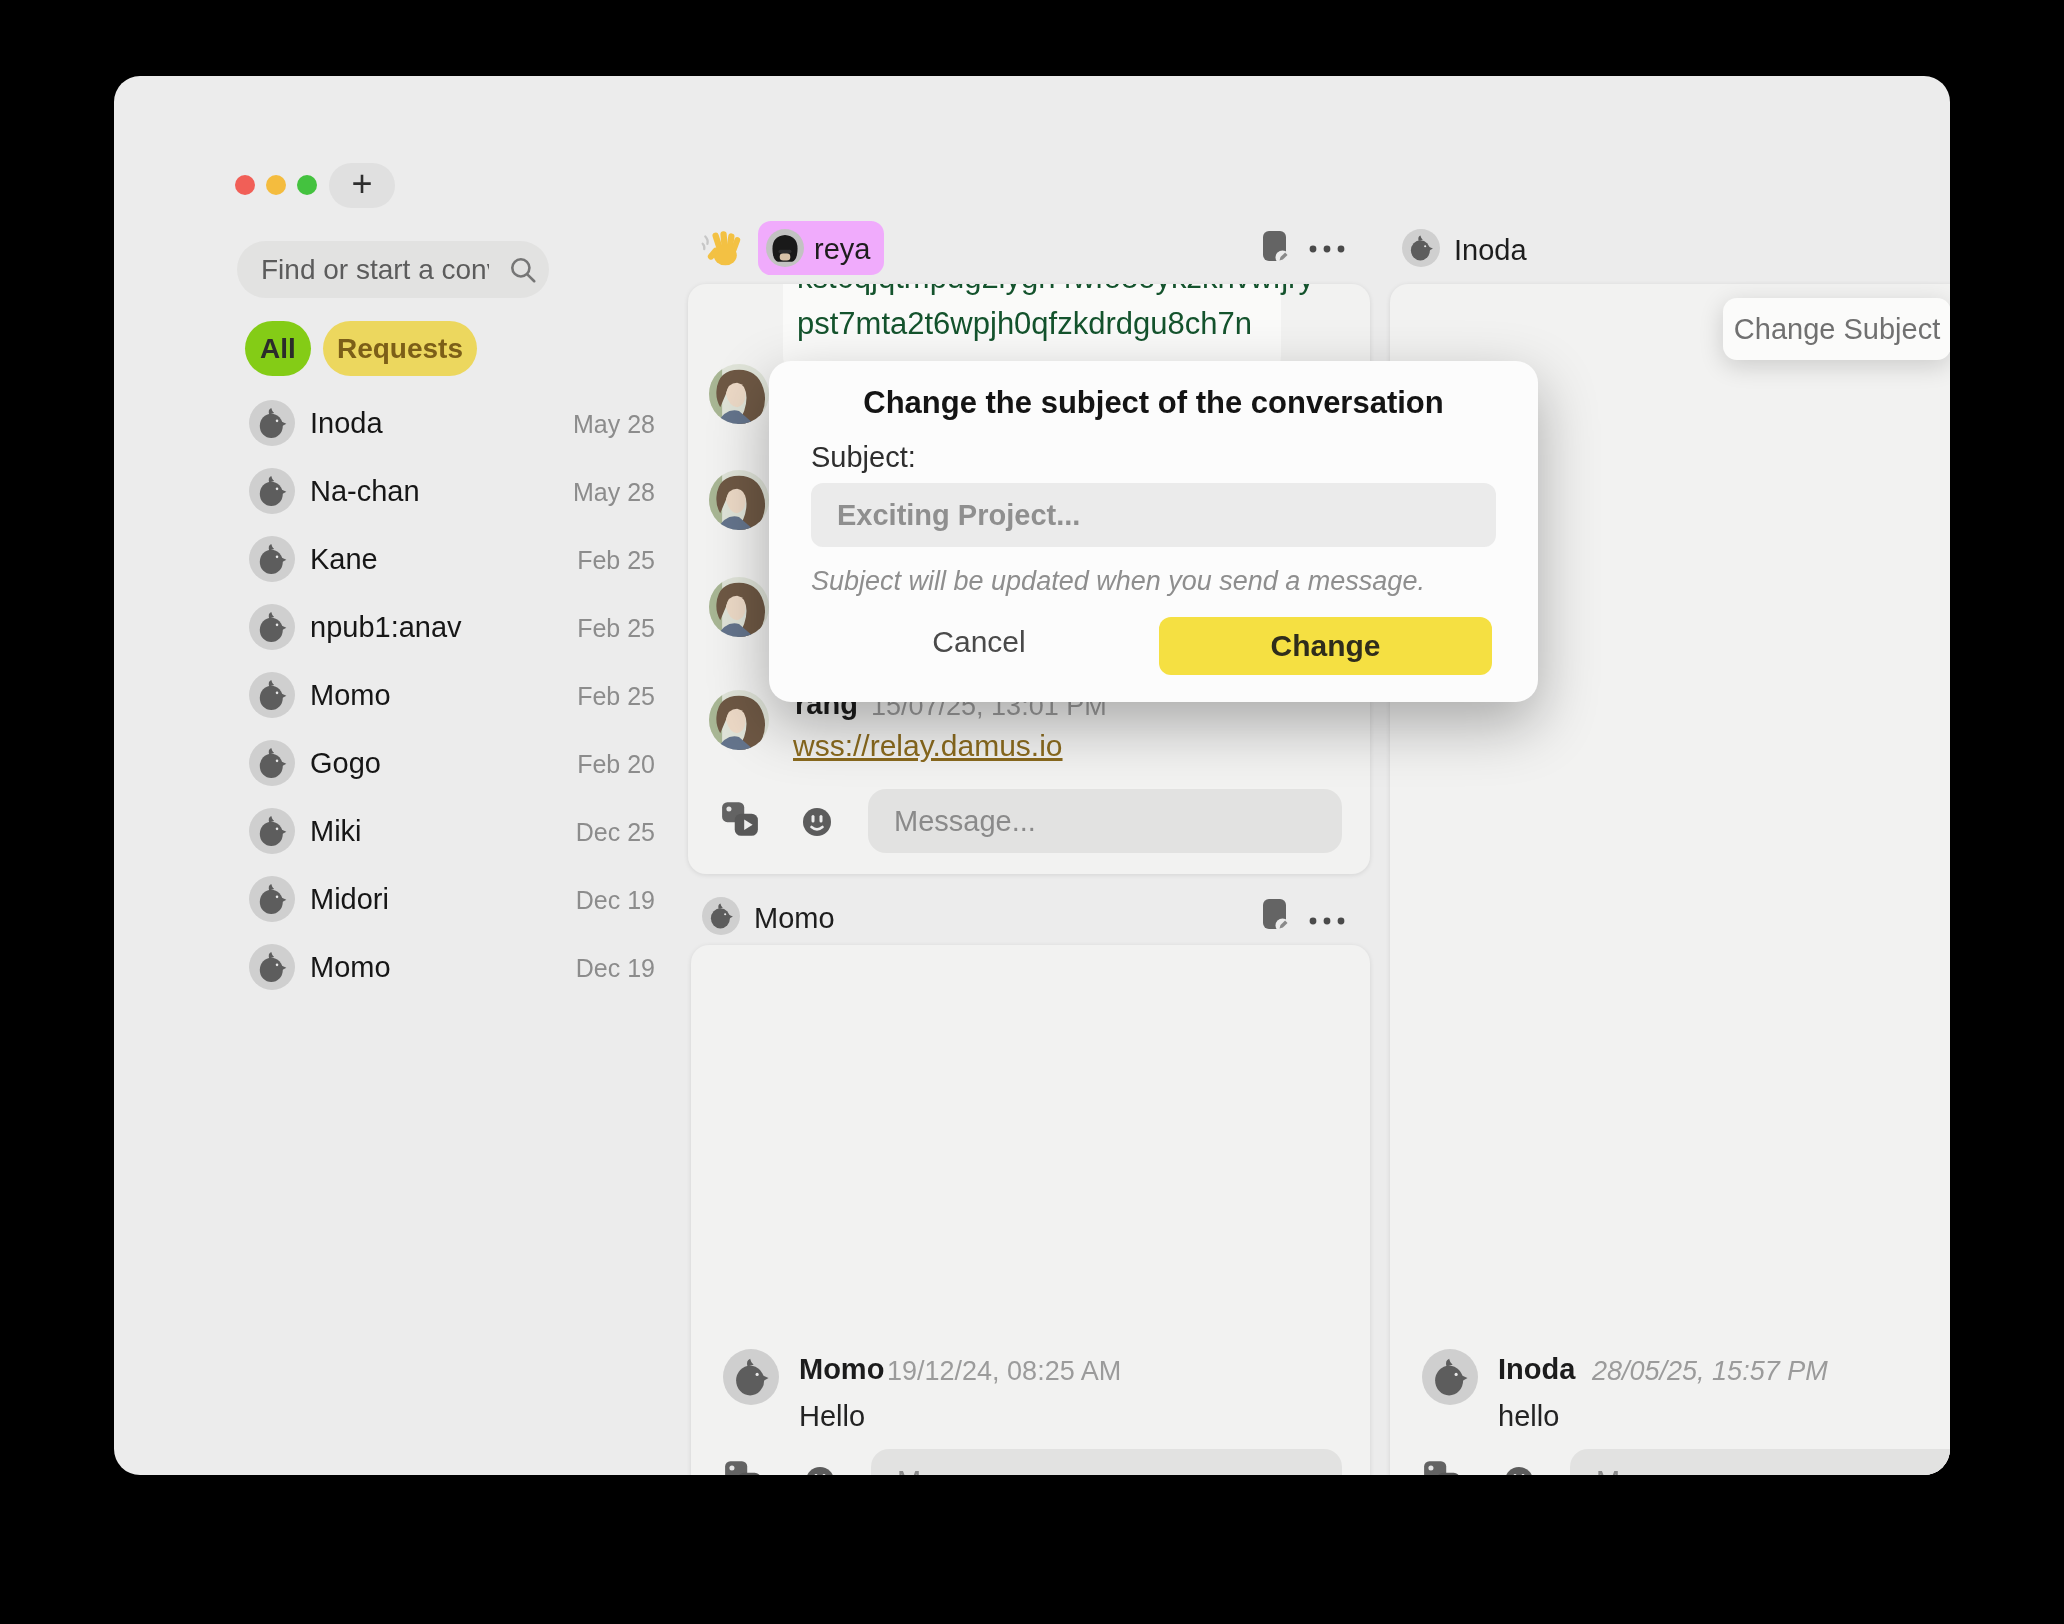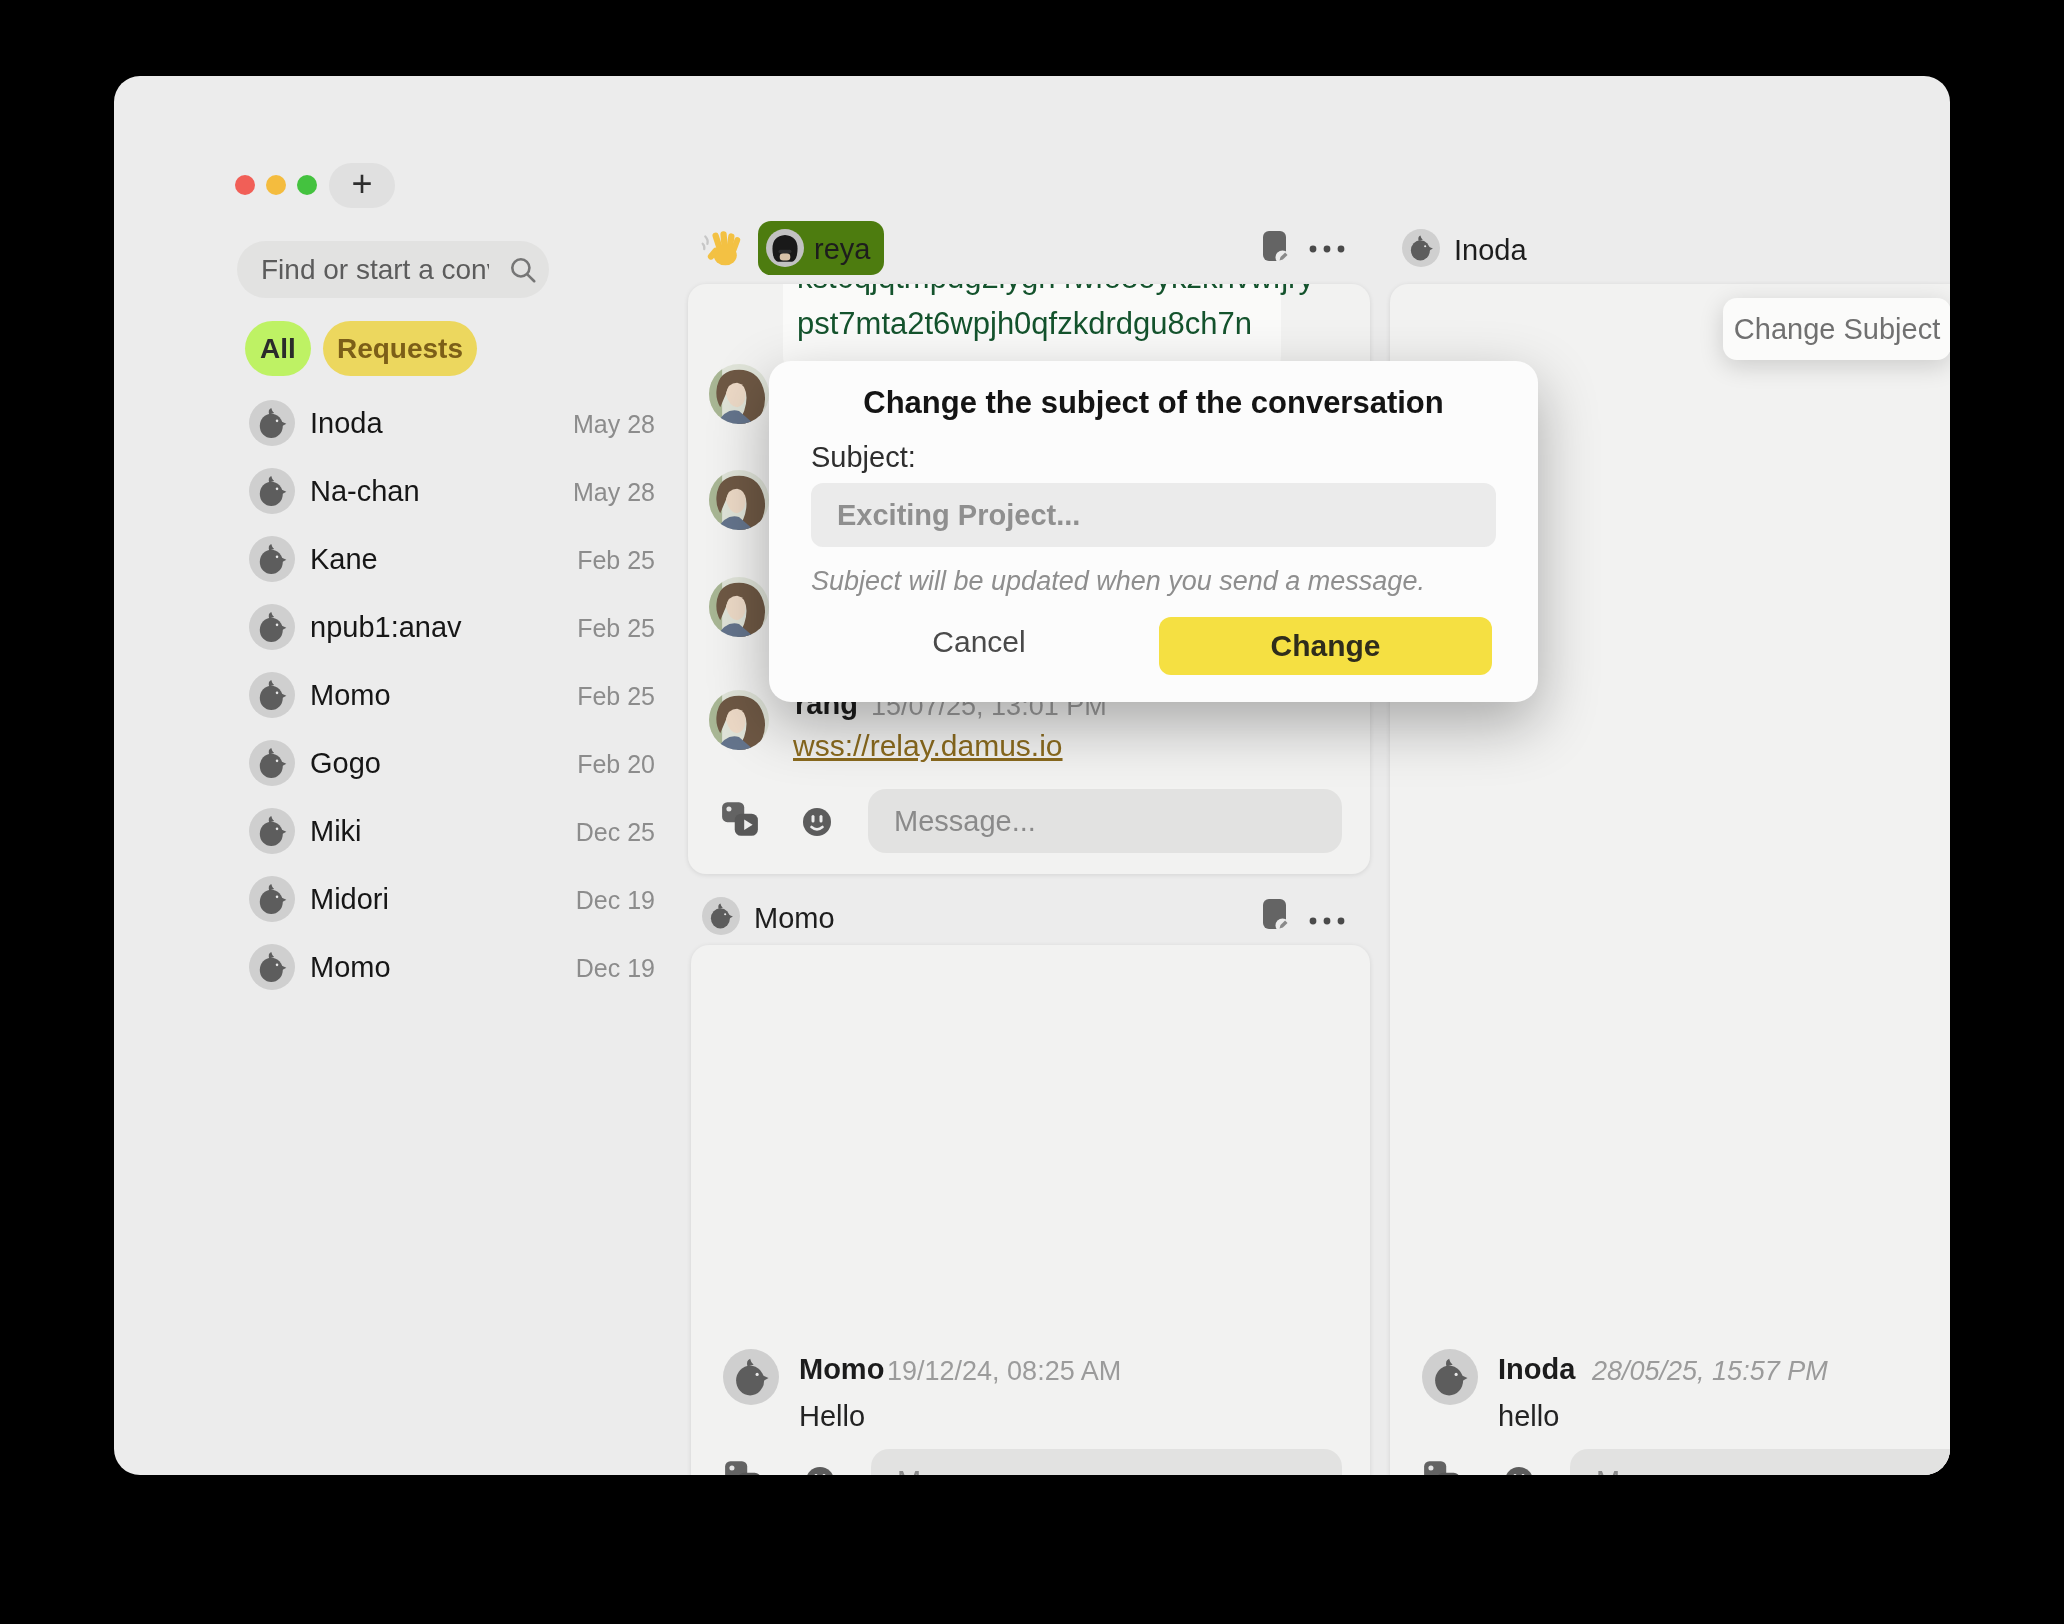--- a/index.html
+++ b/index.html
@@ -17,21 +17,21 @@
              background:#e0e0e0;color:#2e2e2e;font-size:36px;line-height:41px;text-align:center;}
   .avatar{position:absolute;border-radius:50%;overflow:hidden;}
   .avatar svg{display:block;width:100%;height:100%;}
   
   .search{position:absolute;left:123px;top:165px;width:312px;height:57px;border-radius:29px;
           background:#e2e2e1;border:none;outline:none;padding:0 60px 0 24px;font-size:28px;color:#555;}
   .search::placeholder{color:#5c5c5c;opacity:1;}
   .search-icon{position:absolute;left:394px;top:179px;}
   .chip{position:absolute;top:245px;height:55px;border-radius:28px;display:flex;
         align-items:center;justify-content:center;font-size:28px;}
-  .chip.all{left:131px;width:66px;background:#bef264;color:#2b2b2b;font-weight:600;}
+  .chip.all{left:131px;width:66px;background:#84cc16;color:#2b2b2b;font-weight:600;}
   .chip.requests{left:209px;width:154px;background:#ecd75e;color:#7c5f18;font-weight:700;}
   .conv-row{position:absolute;left:123px;width:420px;height:62px;}
   .conv-row .avatar{left:12px;top:8px;width:46px;height:46px;}
   .conv-name{position:absolute;left:73px;top:15px;font-size:29px;color:#161616;}
   .conv-date{position:absolute;right:2px;top:18px;font-size:25px;color:#8c8c8c;}
   
   .hdr-title{font-size:29px;color:#1d1d1d;}
   .icon-btn{position:absolute;}
   
   .card{position:absolute;background:#f2f2f1;border-radius:18px;overflow:hidden;
@@ -213,21 +213,21 @@
           <rect x="32" y="9" width="5.5" height="16" rx="2.7" transform="rotate(20 34 17)"></rect>
           <ellipse cx="25" cy="27" rx="11" ry="9.5"></ellipse>
           <rect x="11" y="19" width="6" height="13" rx="3" transform="rotate(40 14 25)"></rect>
         </g>
         <g stroke="#c7c7c7" stroke-width="2.2" stroke-linecap="round" fill="none">
           <path d="M6 9 q3 3 2 7"></path>
             <path d="M3.5 16 q2 2 1.5 5"></path>
         </g>
       </svg>
     </div>
-    <div class="abs" style="left:644px;top:145px;width:126px;height:54px;border-radius:13px;background:#4d7c0f;">
+    <div class="abs" style="left:644px;top:145px;width:126px;height:54px;border-radius:13px;background:#f0abfc;">
       <div class="avatar" style="left:8px;top:8px;width:38px;height:38px;">
         <svg viewBox="0 0 64 64">
             <rect width="64" height="64" fill="#c2c2c2"></rect>
             <path d="M12 44 q-6 -32 20 -34 q26 2 20 34 q-2 9 -8 11 l-24 0 q-6 -2 -8 -11 z" fill="#191919"></path>
             <rect x="23" y="41" width="18" height="12" rx="6" fill="#d9c3a8"></rect>
             <rect x="21" y="35" width="22" height="6" rx="3" fill="#2e2e2e"></rect>
           </svg>
       </div>
       <span class="hdr-title" style="position:absolute;left:56px;top:12px;">reya</span>
     </div>

